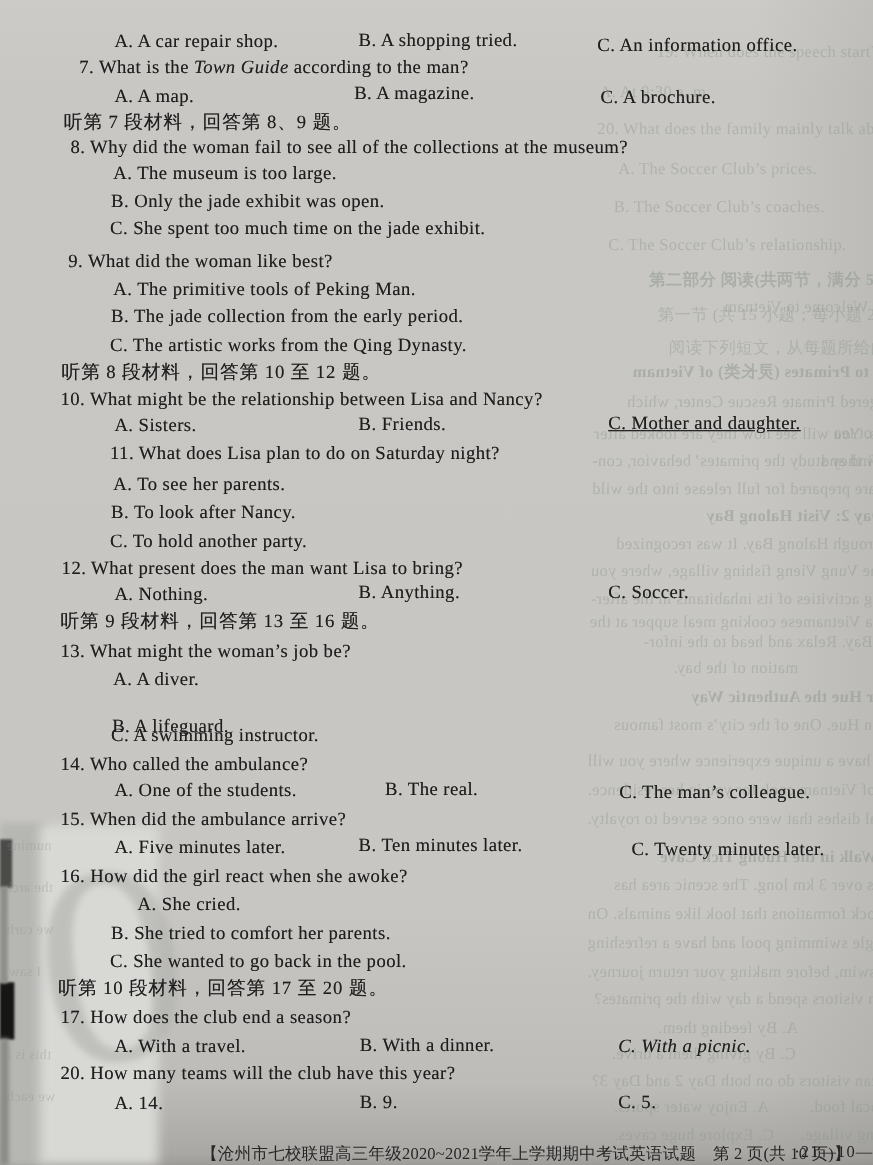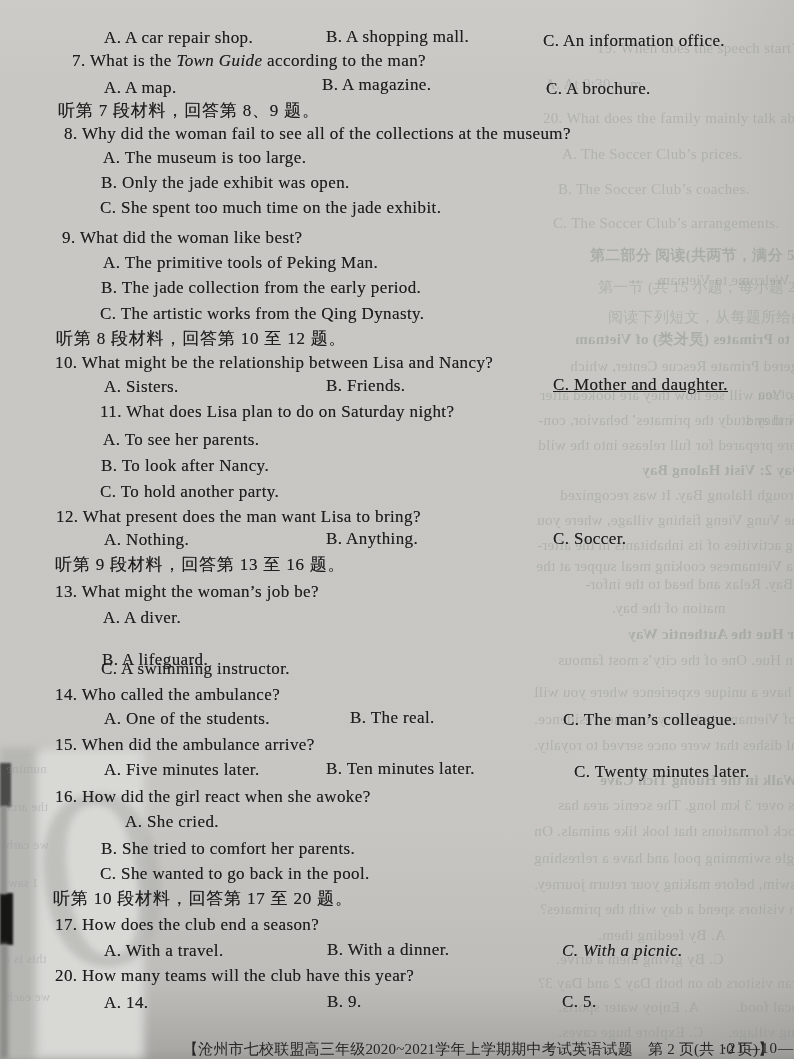--- a/index.html
+++ b/index.html
@@ -43,21 +43,21 @@
   <div class="strip-b"></div>
   <div class="strip-c"></div>
   <div class="strip-d"></div>
 
   <div id="bleed-layer">
       <div class="bleed-line" style="left: 597px; top: 40px;">19. When does the speech start?</div>
       <div class="bleed-line" style="left: 545px; top: 76px;">A. At 9:30 a. m.</div>
       <div class="bleed-line" style="left: 543px; top: 110px;">20. What does the family mainly talk about?</div>
       <div class="bleed-line" style="left: 562px; top: 146px;">A. The Soccer Club’s prices.</div>
       <div class="bleed-line" style="left: 558px; top: 181px;">B. The Soccer Club’s coaches.</div>
-      <div class="bleed-line" style="left: 553px; top: 215px;">C. The Soccer Club’s arrangements.</div>
+      <div class="bleed-line" style="left: 553px; top: 215px;">C. The Soccer Club’s relationship.</div>
       <div class="bleed-line bold" style="left: 590px; top: 247px;">第二部分 阅读(共两节，满分 50 分)</div>
       <div class="bleed-line" style="left: 598px; top: 279px;">第一节 (共 15 小题；每小题 2.5 分，满分 37.5 分)</div>
       <div class="bleed-line" style="left: 608px; top: 309px;">阅读下列短文，从每题所给的 A、B、C 和 D 四个选项中选出</div>
       <div class="bleed-line mir" style="left: 658px; top: 272px;">Welcome to Vietnam</div>
       <div class="bleed-line mir bold" style="left: 575px; top: 331px;">Day 1: Get Close to Primates (灵长类) of Vietnam</div>
       <div class="bleed-line mir" style="left: 570px; top: 358px;">After breakfast, take the shuttle bus to the Endangered Primate Rescue Center, which</div>
       <div class="bleed-line mir" style="left: 540px; top: 387px;">focuses on the conservation of primates. You will see how they are looked after</div>
       <div class="bleed-line mir" style="left: 538px; top: 412px;">in semi-wild conditions in a country forest, how they study the primates’ behavior, con-</div>
       <div class="bleed-line mir" style="left: 538px; top: 437px;">ditions and how they are prepared for full release into the wild</div>
       <div class="bleed-line mir" style="left: 758px; top: 386px;">hot tea</div>
@@ -90,21 +90,21 @@
       <div class="bleed-line mir small" style="left: 6px; top: 762px;">numine</div>
       <div class="bleed-line mir small" style="left: 4px; top: 800px;">the arch</div>
       <div class="bleed-line mir small" style="left: 6px; top: 838px;">we carh</div>
       <div class="bleed-line mir small" style="left: 8px; top: 876px;">I saw</div>
       <div class="bleed-line mir small" style="left: 4px; top: 952px;">this is a</div>
       <div class="bleed-line mir small" style="left: 6px; top: 990px;">we each</div>
     </div>
 
   <div id="text-layer">
       <div class="tspan option" style="left: 104px; top: 28px;">A. A car repair shop.</div>
-      <div class="tspan option" style="left: 326px; top: 27px;">B. A shopping mall.</div>
+      <div class="tspan option" style="left: 326px; top: 27px;">B. A shopping tried.</div>
       <div class="tspan option" style="left: 543px; top: 31px;">C. An information office.</div>
       <div class="tspan question" style="left: 72px; top: 51px;"><span>7. What is the </span><span class="ital">Town Guide</span><span> according to the man?</span></div>
       <div class="tspan option" style="left: 104px; top: 78px;">A. A map.</div>
       <div class="tspan option" style="left: 322px; top: 75px;">B. A magazine.</div>
       <div class="tspan option" style="left: 546px; top: 79px;">C. A brochure.</div>
       <div class="tspan direction" style="left: 58px; top: 101px;">听第 7 段材料，回答第 8、9 题。</div>
       <div class="tspan question" style="left: 64px; top: 124px;">8. Why did the woman fail to see all of the collections at the museum?</div>
       <div class="tspan option" style="left: 103px; top: 148px;">A. The museum is too large.</div>
       <div class="tspan option" style="left: 101px; top: 173px;">B. Only the jade exhibit was open.</div>
       <div class="tspan option" style="left: 100px; top: 198px;">C. She spent too much time on the jade exhibit.</div>

